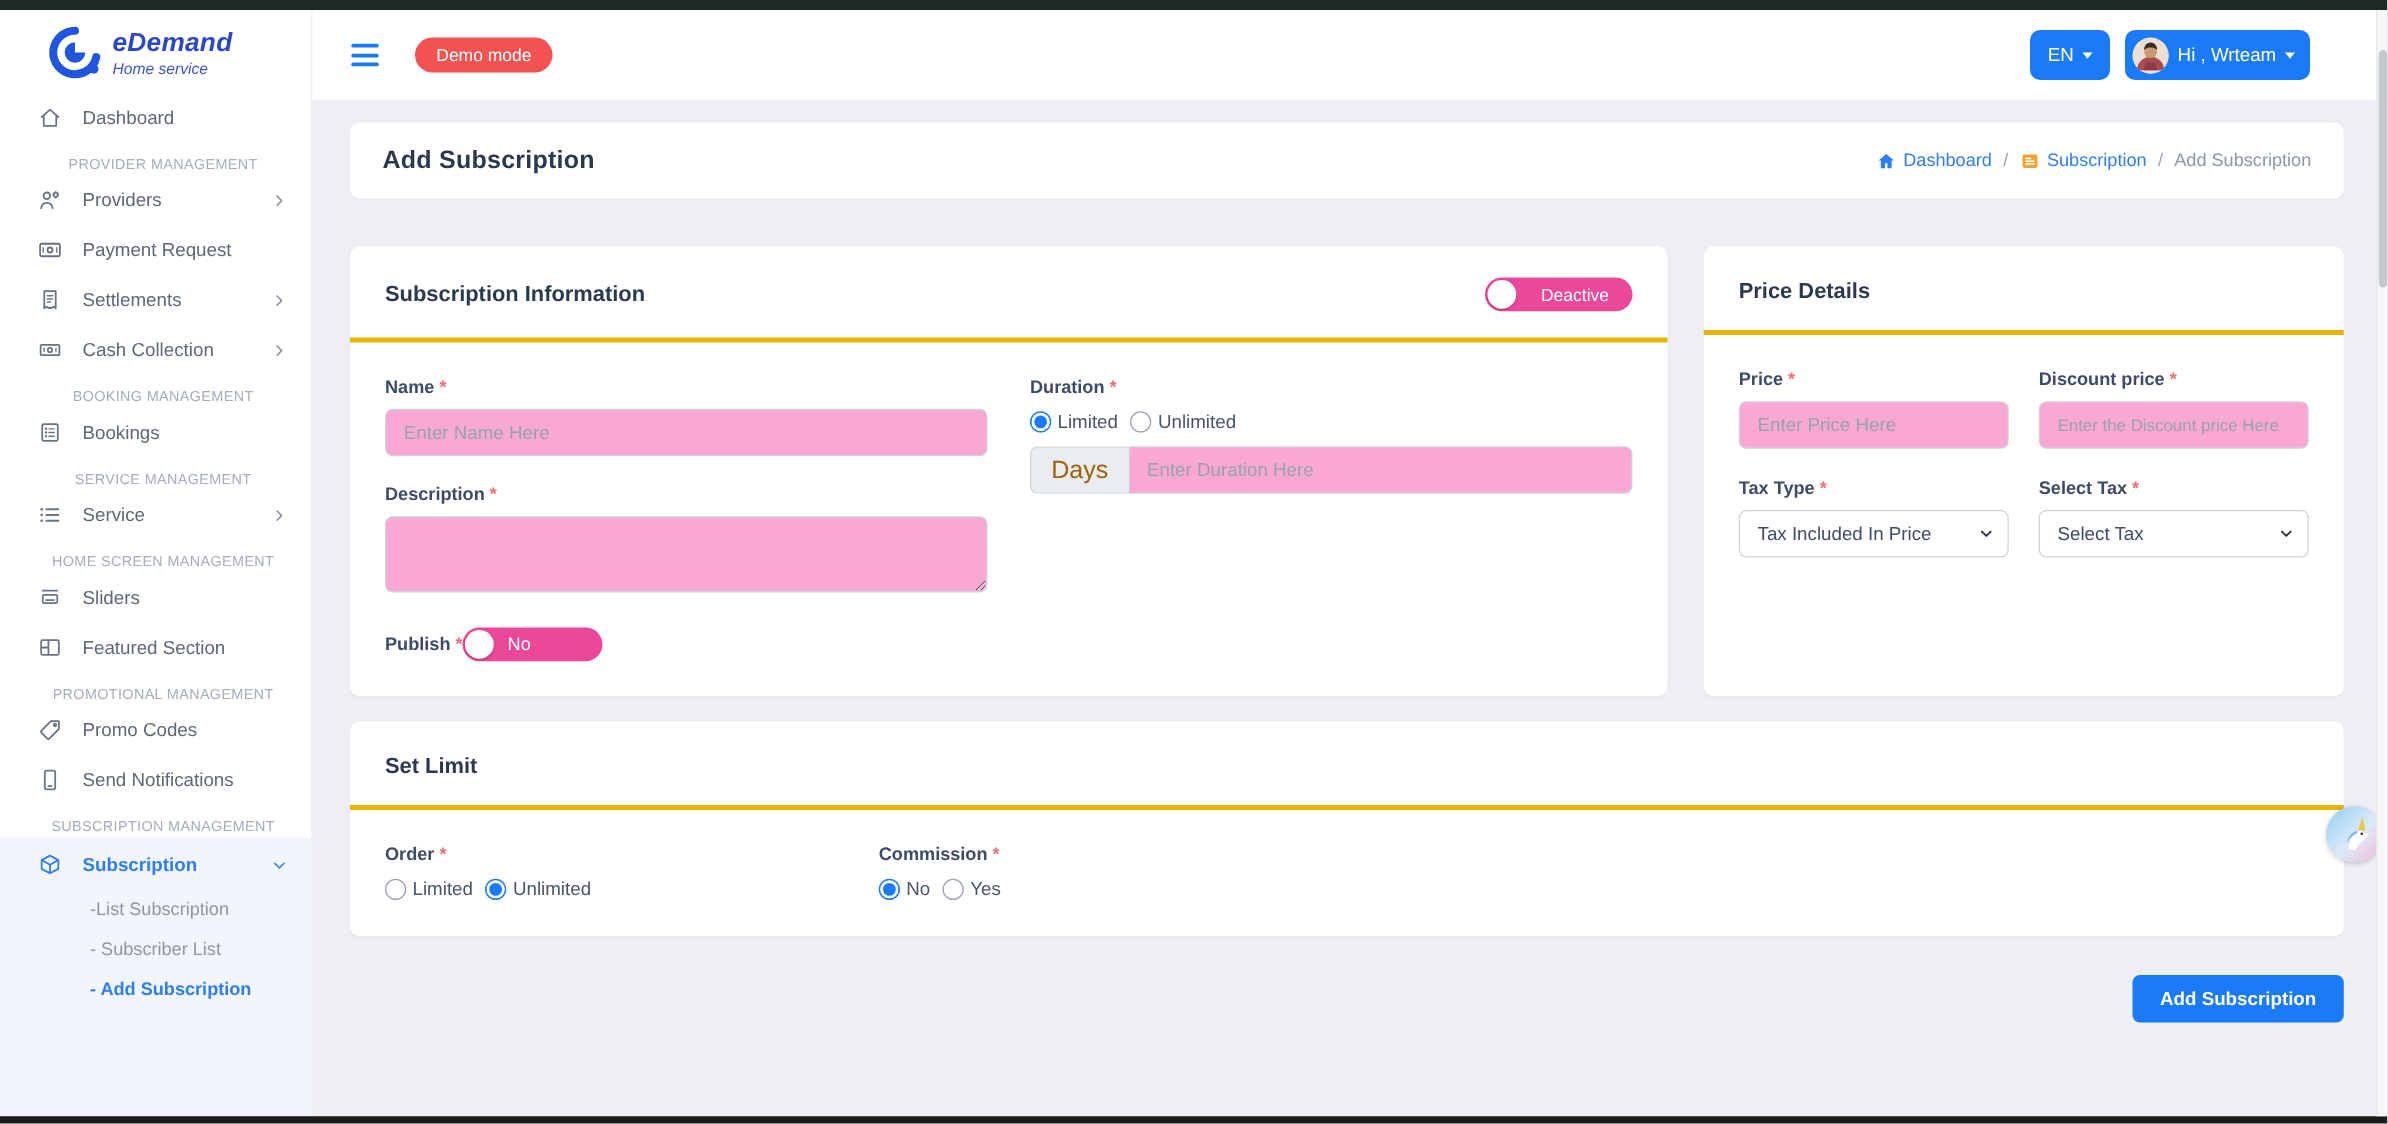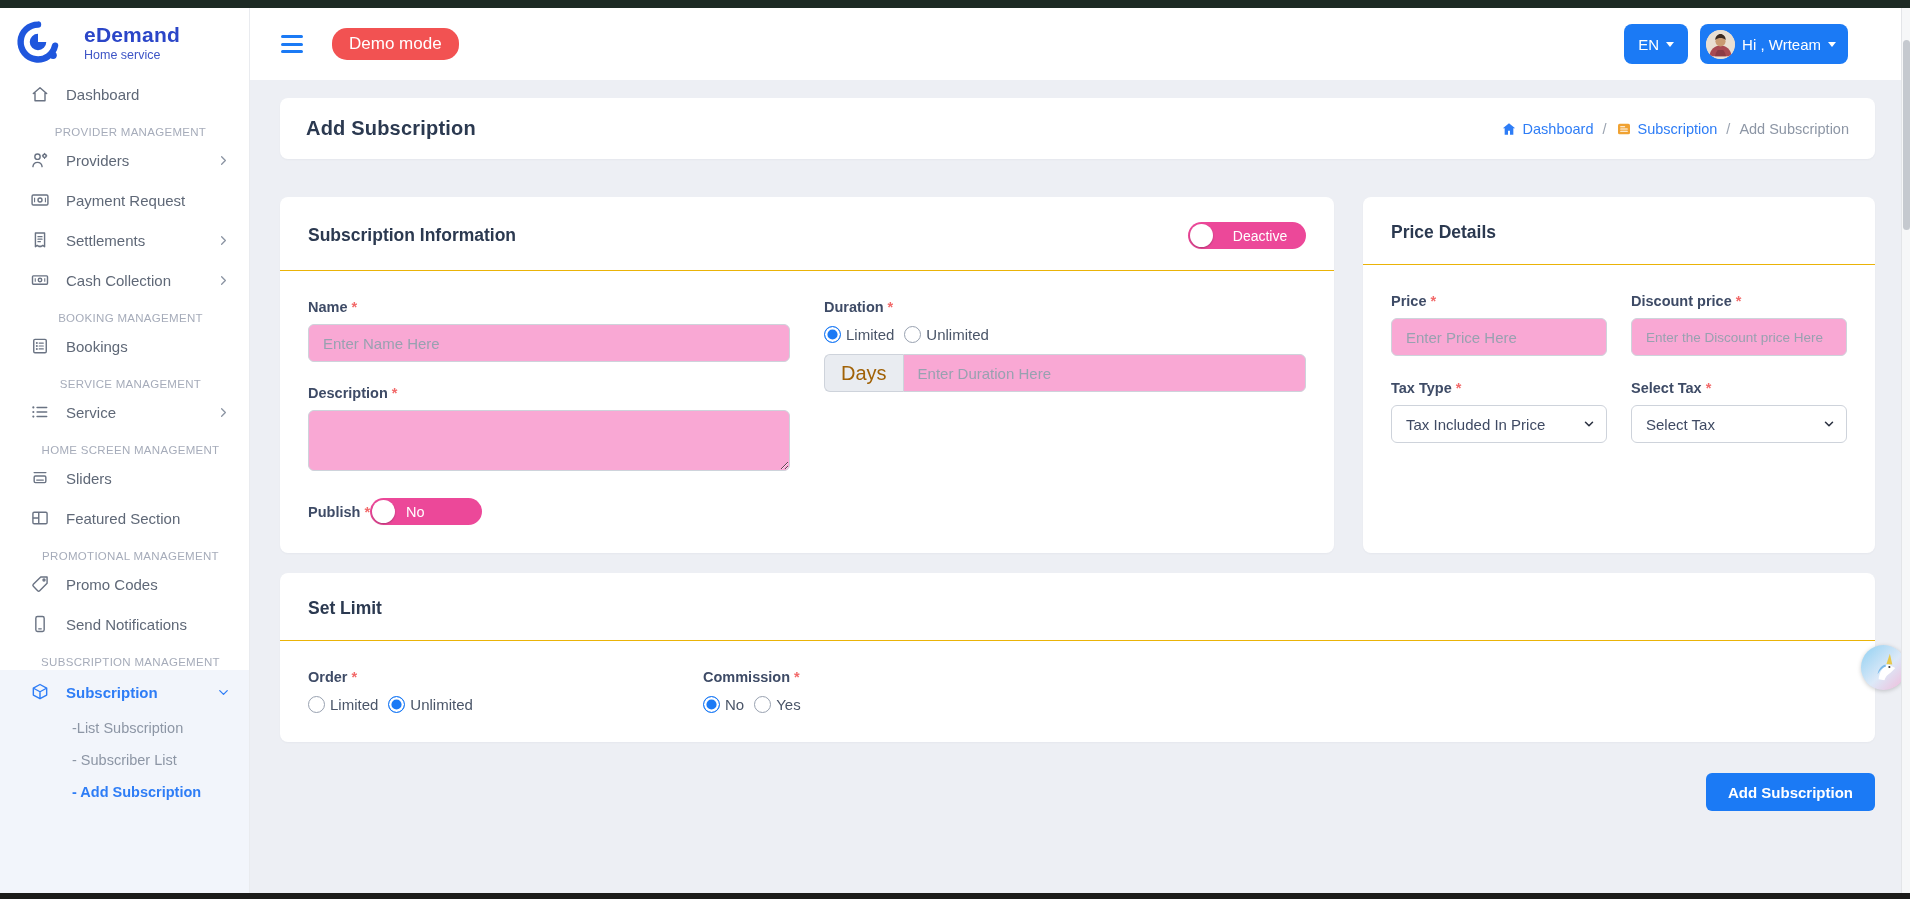--- a/index.html
+++ b/index.html
@@ -5,21 +5,21 @@
   * { box-sizing: border-box; margin: 0; padding: 0; }
   html,body { background:#dfe2e8; }
   body { font-family: "Liberation Sans", sans-serif; }
   .app { position:relative; width:1910px; height:899px; background:#edeff4; overflow:hidden; display:flex; flex-direction:column; }
   .strip-top { height:8px; background:#1d2a24; flex:none; }
   .strip-bottom { height:6px; background:#1b1b19; flex:none; }
   .shell { flex:1; display:flex; min-height:0; }
 
   
   .sidebar { width:250px; flex:none; background:#fff; border-right:1px solid #e9ebef; display:flex; flex-direction:column; overflow:hidden; }
-  .logo-row { display:flex; align-items:center; gap:24px; padding:10px 10px 8px 16px; height:66px; flex:none; cursor:pointer; }
+  .logo-row { display:flex; align-items:center; gap:8px; padding:10px 10px 8px 38px; height:66px; flex:none; cursor:pointer;font-style:italic; }
   .logo-mark { width:44px; height:44px; flex:none; }
   .brand-name { font-size:21px; font-weight:700; color:#2b46c8; letter-spacing:.2px; }
   .brand-tag { font-size:12.5px; color:#3e55c6; margin-top:1px; }
   .nav { flex:1; display:flex; flex-direction:column; min-height:0; }
   .nav-item { display:flex; align-items:center; gap:16px; padding:10px 18px 10px 30px; color:#5f6877; font-size:15px; cursor:pointer; }
   .nav-item .nicon { width:20px; height:20px; flex:none; color:#6a7383; }
   .nav-item .nlabel { flex:1; }
   .nav-item .chev { width:15px; height:15px; color:#8a93a2; flex:none; }
   .nav-section { margin:12px 0 2px 12px; font-size:11.5px; color:#a6acba; letter-spacing:.3px;text-align:center; }
   .active-block { background:#f2f5fb; flex:1; padding-top:2px; }
@@ -27,41 +27,41 @@
   .nav-item.active .nicon { color:#2e7df6; }
   .nav-item.active .chev { color:#2e7df6; }
   .sub-item { padding:8px 10px 8px 72px; font-size:14.5px; color:#8d96a5; cursor:pointer; }
   .sub-item.active { color:#2e7df6; font-weight:700; }
 
   
   .main { flex:1; display:flex; flex-direction:column; min-width:0; }
   .topbar { height:72px; flex:none; background:#fff; display:flex; align-items:center; padding:0 62px 0 31px; }
   .hamburger { width:22px; height:18px; display:flex; flex-direction:column; justify-content:space-between; cursor:pointer; }
   .hamburger span { height:3px; border-radius:2px; background:#1b7af5; }
-  .demo-badge { margin-left:29px; background:#f25252; color:#fff; font-size:17px; padding:6px 17px; border-radius:15px; }
+  .demo-badge { margin-left:29px; background:#f25252; color:#fff; font-size:14px; padding:6px 17px; border-radius:15px; }
   .topbar-spacer { flex:1; }
   .tb-btn { background:#1b7af5; color:#fff; border:none; border-radius:8px; font-family:inherit; font-size:15px; display:flex; align-items:center; gap:7px; cursor:pointer; }
   .lang-btn { padding:0 14px; height:40px; }
   .user-btn { margin-left:12px; height:40px; padding:0 12px 0 6px; }
   .caret { width:0; height:0; border-left:4.5px solid transparent; border-right:4.5px solid transparent; border-top:5px solid #fff; display:inline-block; }
   .avatar { width:29px; height:29px; border-radius:50%; overflow:hidden; flex:none; background:#e9dfd2; }
 
   .content { flex:1; padding:18px 35px 0 30px; overflow:hidden; position:relative; }
 
   .title-card { background:#fff; border-radius:8px; padding:19px 26px; display:flex; align-items:center; justify-content:space-between; box-shadow:0 1px 2px rgba(40,50,70,.04); }
   .page-title { font-size:20px; font-weight:700; color:#2b3950; letter-spacing:.2px; }
   .breadcrumb { display:flex; align-items:center; gap:9px; font-size:14.5px; }
   .crumb-link { display:flex; align-items:center; gap:6px; color:#2e7df6; cursor:pointer; text-decoration:none; }
   .crumb-link .cicon { width:16px; height:16px; }
   .crumb-sep { color:#9aa3b0; }
   .crumb-current { color:#8d96a5; }
 
   .cards-row { display:flex; gap:29px; margin-top:38px; align-items:stretch; }
   .card { background:#fff; border-radius:8px; box-shadow:0 1px 2px rgba(40,50,70,.04); }
-  .card-header { padding:25px 28px 21px; border-bottom:1px solid #eab308; display:flex; align-items:center; justify-content:space-between; }
+  .card-header { padding:25px 28px 21px; border-bottom:4px solid #eab308; display:flex; align-items:center; justify-content:space-between; }
   .card-title { font-size:17.5px; font-weight:700; color:#2b3950; }
   .card-body { padding:28px; }
   .card-info { width:1054px; flex:none; }
   .card-price { flex:1; }
 
   .grid-2 { display:grid; grid-template-columns:1fr 1fr; column-gap:34px; }
   .lbl { font-size:14.5px; font-weight:700; color:#3e4b66; margin-bottom:9px; display:flex; gap:4px; align-items:center; }
   .req { color:#f26a6a; }
   .txt-input { width:100%; height:38px; border:1px solid #ced3db; border-radius:6px; padding:0 14px; font-family:inherit; font-size:15px; color:#495263; background:#f9a8d4; outline:none; }
   .txt-input::placeholder { color:#98a1b0; }

